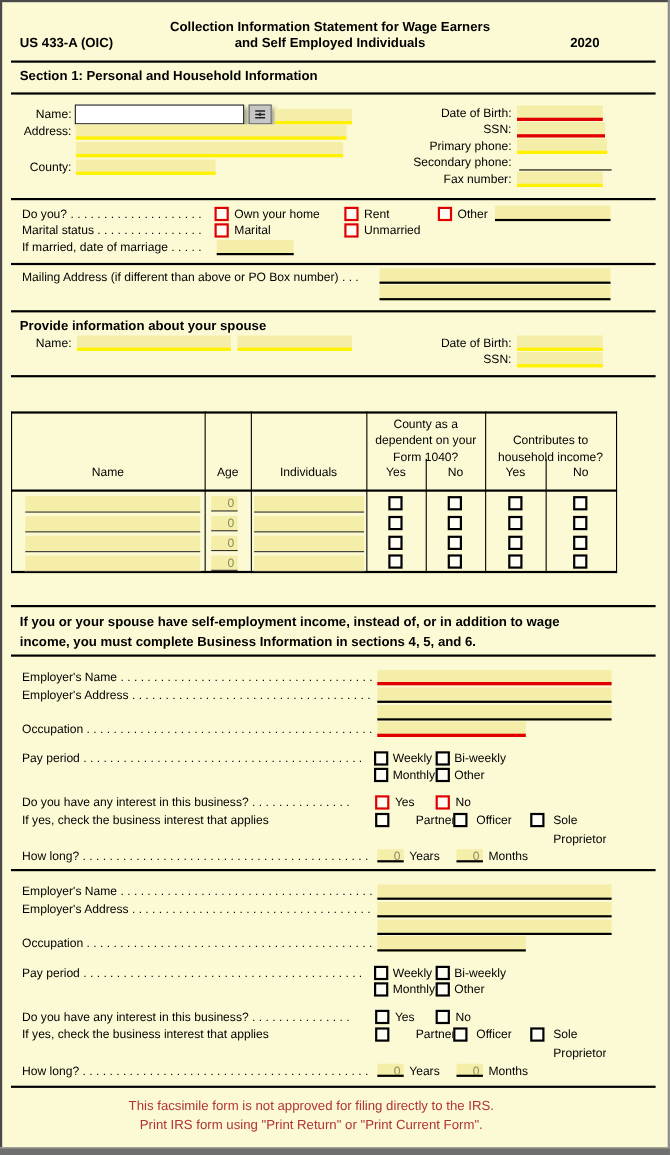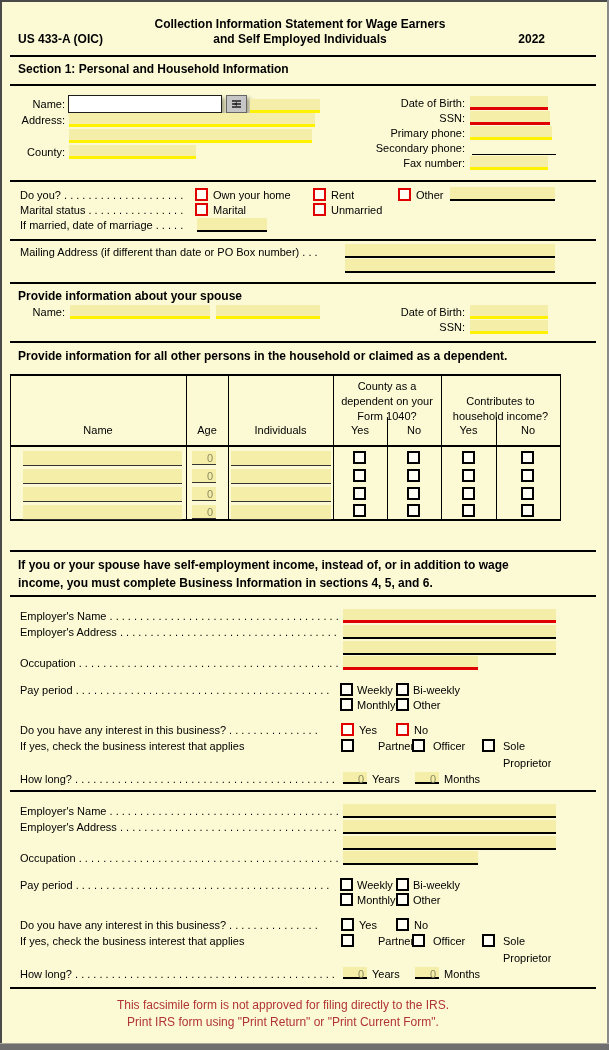--- a/index.html
+++ b/index.html
@@ -32,21 +32,21 @@
 <div id="page">
 
   <div class="a" style="left:0;top:0;width:609px;height:2px;background:#4A4A4A"></div>
   <div class="a" style="left:0;top:0;width:2px;height:1050px;background:#4A4A4A"></div>
   <div class="a" style="left:607px;top:0;width:2px;height:1050px;background:#8A8A8A"></div>
   <div class="a" style="left:0;top:1043px;width:609px;height:7px;background:#6F6F6F;border-top:1px solid #AAA89A"></div>
 
   <div class="a t12 b" style="left:18px;top:32px">US 433-A (OIC)</div>
   <div class="a t12 b tc" style="left:60px;top:17px;width:480px">Collection Information Statement for Wage Earners</div>
   <div class="a t12 b tc" style="left:60px;top:32px;width:480px">and Self Employed Individuals</div>
-  <div class="a t12 b tr" style="left:480px;top:32px;width:65px">2022</div>
+  <div class="a t12 b tr" style="left:480px;top:32px;width:65px">2020</div>
   <div class="a hl" style="left:10px;top:55px;width:586px"></div>
 
   <div class="a t12 b" style="left:18px;top:62px">Section 1:  Personal and Household Information</div>
   <div class="a hl" style="left:10px;top:84px;width:586px"></div>
 
   <div class="a t tr" style="left:0;top:98px;width:65px">Name:</div>
   <input class="a combo" type="text" style="left: 68px; top: 95px; width: 154px;">
   <span class="a cbtn" style="left:226px;top:95px">
     <svg width="11" height="11" viewBox="0 0 11 11">
         <path d="M1 2h9M1 5h9M1 8h9" stroke="#222" stroke-width="1.4"></path>
@@ -88,38 +88,37 @@
   <span class="a cb cbr" style="left:195px;top:203px"></span>
   <div class="a t" style="left:213px;top:204px">Marital</div>
   <span class="a cb cbr" style="left:313px;top:203px"></span>
   <div class="a t" style="left:331px;top:204px">Unmarried</div>
 
   <div class="a t" style="left:20px;top:219px;width:175px">If married, date of marriage  . . . . .</div>
   <div class="a fk" style="left:197px;top:218px;width:70px"></div>
 
   <div class="a hl" style="left:10px;top:239px;width:586px"></div>
 
-  <div class="a t" style="left:20px;top:246px;width:322px">Mailing Address  (if different than date or PO Box number)  . . .</div>
+  <div class="a t" style="left:20px;top:246px;width:322px">Mailing Address  (if different than above or PO Box number)  . . .</div>
   <div class="a fk" style="left:345px;top:244px;width:210px"></div>
   <div class="a fk" style="left:345px;top:259px;width:210px"></div>
 
   <div class="a hl" style="left:10px;top:282px;width:586px"></div>
 
   <div class="a t12 b" style="left:18px;top:289px">Provide information about your spouse</div>
   <div class="a t tr" style="left:0;top:306px;width:65px">Name:</div>
   <div class="a fy" style="left:70px;top:305px;width:140px"></div>
   <div class="a fy" style="left:216px;top:305px;width:104px"></div>
   <div class="a t tr" style="left:330px;top:306px;width:135px">Date of Birth:</div>
   <div class="a fy" style="left:470px;top:305px;width:78px"></div>
   <div class="a t tr" style="left:330px;top:321px;width:135px">SSN:</div>
   <div class="a fy" style="left:470px;top:320px;width:78px"></div>
 
   <div class="a hl" style="left:10px;top:341px;width:586px"></div>
 
-  <div class="a t12 b" style="left:18px;top:349px">Provide information for all other persons in the household or claimed as a dependent.</div>
 
   <div class="a hl" style="left:10px;top:374px;width:551px"></div>
   <div class="a hl" style="left:10px;top:445px;width:551px"></div>
   <div class="a hl" style="left:10px;top:519px;width:551px"></div>
   <div class="a vl1" style="left:10px;top:374px;height:147px"></div>
   <div class="a vl1" style="left:186px;top:374px;height:147px"></div>
   <div class="a vl1" style="left:228px;top:374px;height:147px"></div>
   <div class="a vl1" style="left:333px;top:374px;height:147px"></div>
   <div class="a vl1" style="left:441px;top:374px;height:147px"></div>
   <div class="a vl1" style="left:560px;top:374px;height:147px"></div>

